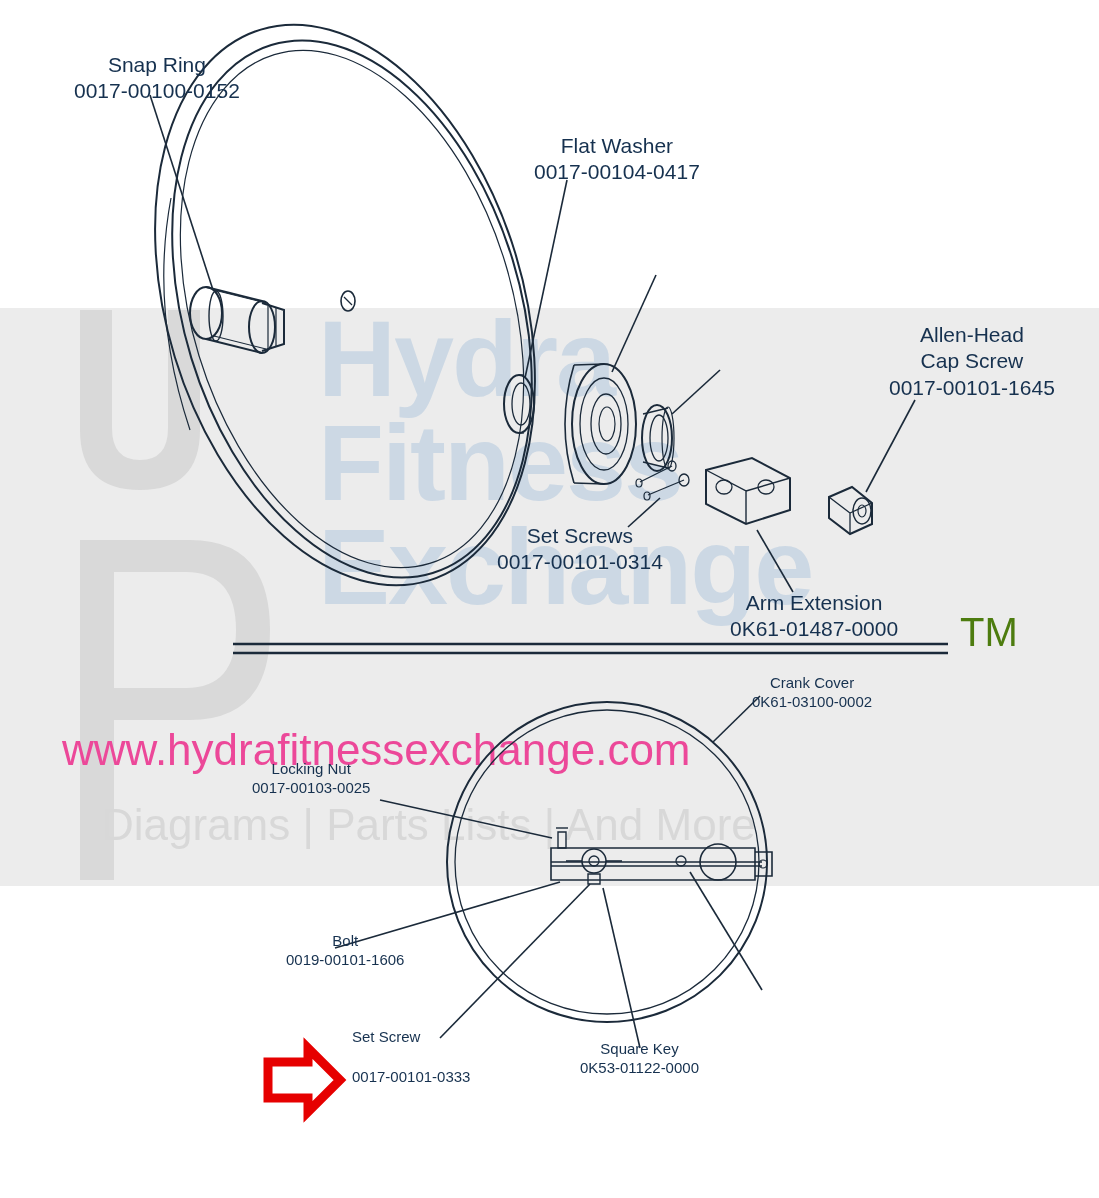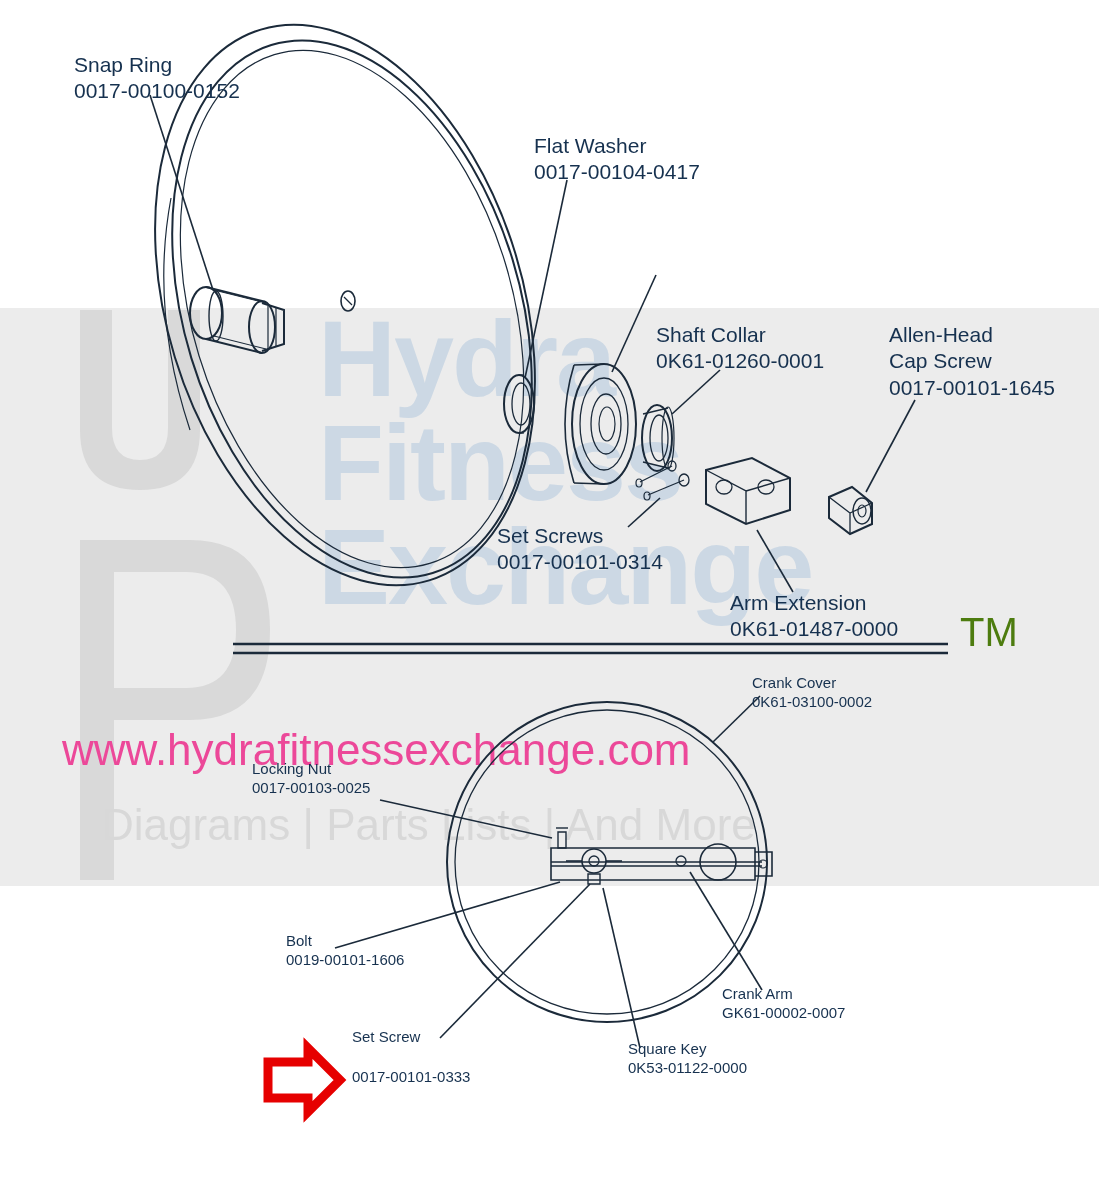--- a/index.html
+++ b/index.html
@@ -92,20 +92,21 @@
     z-index: 2;
   }
   
   .label {
     position: absolute;
     z-index: 3;
     color: #16314f;
     font-family: "Liberation Sans", sans-serif;
     line-height: 1.25;
     white-space: nowrap;
+    text-align: center;
   }
   .label .ln {
     display: block;
   }
   .lbl-big { font-size: 21px; }
   .lbl-med { font-size: 15px; }
 </style>
 </head>
 <body>
 
@@ -257,24 +258,20 @@
     <span class="ln">Snap Ring</span>
     <span class="ln">0017-00100-0152</span>
   </div>
 
   <div class="label lbl-big" style="left:534px; top:133px;">
     <span class="ln">Flat Washer</span>
     <span class="ln">0017-00104-0417</span>
   </div>
 
 
-  <div class="label lbl-big" style="left:656px; top:322px;">
-    <span class="ln">Shaft Collar</span>
-    <span class="ln">0K61-01260-0001</span>
-  </div>
 
   <div class="label lbl-big" style="left:889px; top:322px;">
     <span class="ln">Allen-Head</span>
     <span class="ln">Cap Screw</span>
     <span class="ln">0017-00101-1645</span>
   </div>
 
   <div class="label lbl-big" style="left:497px; top:523px;">
     <span class="ln">Set Screws</span>
     <span class="ln">0017-00101-0314</span>
@@ -300,23 +297,19 @@
     <span class="ln">0019-00101-1606</span>
   </div>
 
   <div class="label lbl-med" style="left:352px; top:1028px;">
     <span class="ln">Set Screw</span>
   </div>
   <div class="label lbl-med" style="left:352px; top:1068px;">
     <span class="ln">0017-00101-0333</span>
   </div>
 
-  <div class="label lbl-med" style="left:580px; top:1040px;margin-left:48px;">
+  <div class="label lbl-med" style="left:580px; top:1040px;">
     <span class="ln">Square Key</span>
     <span class="ln">0K53-01122-0000</span>
   </div>
 
-  <div class="label lbl-med" style="left:722px; top:985px;">
-    <span class="ln">Crank Arm</span>
-    <span class="ln">GK61-00002-0007</span>
-  </div>
 
 </div>
 
 </body></html>

